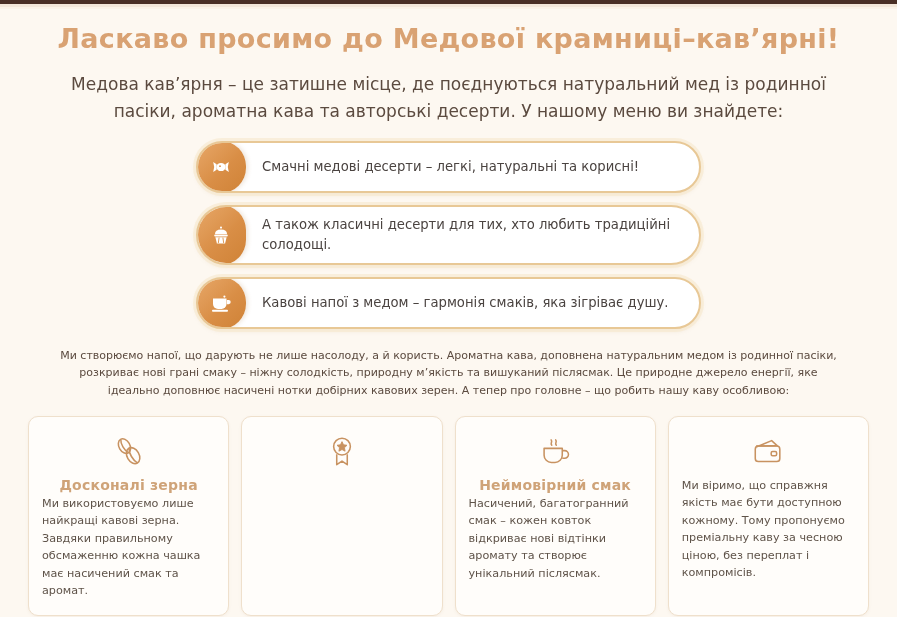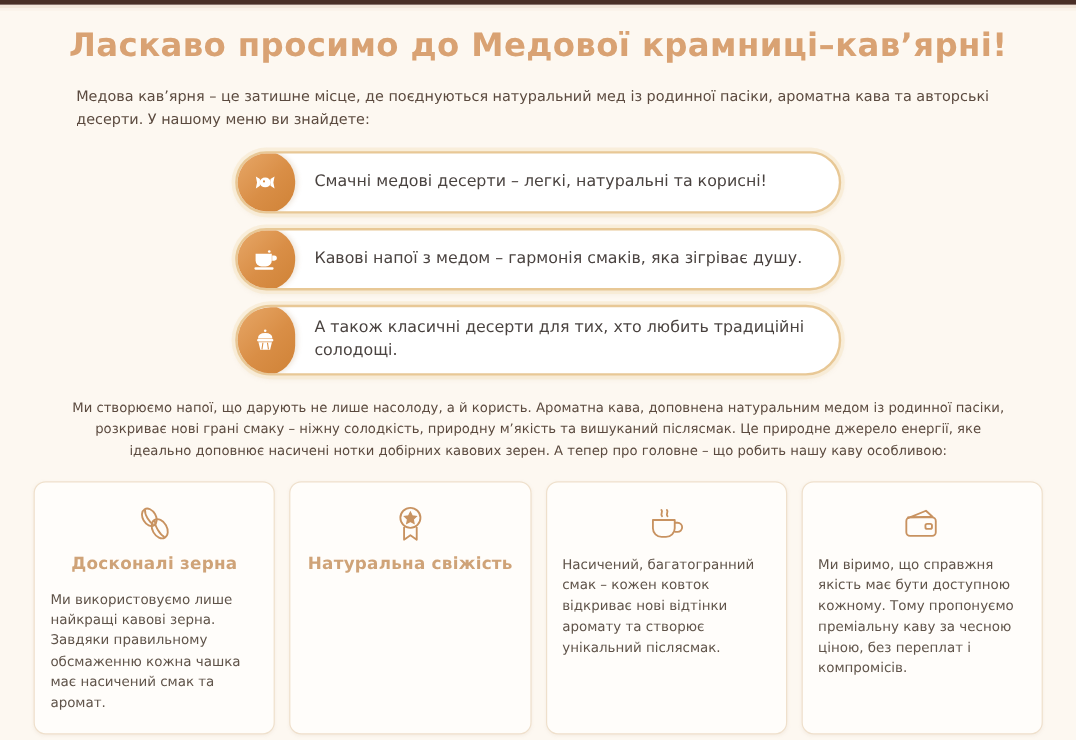--- a/index.html
+++ b/index.html
@@ -44,23 +44,23 @@
     font-family: "DejaVu Sans", "Liberation Sans", sans-serif;
     font-size: 27px;
     font-weight: 700;
     letter-spacing: 0.3px;
     margin: 14px 0 16px 0;
     line-height: 1.2;
   }
 
   
   .lead {
-    text-align: left;
+    text-align: center;
     color: #5b4a3f;
-    font-size: 12px;
+    font-size: 17px;
     line-height: 1.55;
     margin: 0 auto;
     max-width: 770px;
   }
   .lead-2 {
     text-align: center;
     color: #5b4a3f;
     font-size: 11px;
     line-height: 1.62;
     margin: 18px auto 0 auto;
@@ -134,21 +134,21 @@
     align-items: center;
     height: 42px;
     margin-bottom: 4px;
   }
   .card-title {
     text-align: center;
     color: #cfa378;
     font-size: 14px;
     font-weight: 700;
     letter-spacing: 0.2px;
-    margin-bottom: 13px;
+    margin-bottom: 2px;
   }
   .card-text {
     color: #5f5349;
     font-size: 11.2px;
     line-height: 1.55;
     text-align: left;
   }
 </style>
 </head>
 <body>
@@ -168,47 +168,47 @@
     <div class="pill">
       <span class="pill-icon">
         <svg width="24" height="24" viewBox="0 0 24 24" fill="none">
           <ellipse cx="12" cy="12" rx="4.6" ry="4.1" fill="#ffffff"></ellipse>
           <path d="M7.6 9.2 L4.2 7.0 L5.2 12.0 L4.2 17.0 L7.6 14.8 Z" fill="#ffffff"></path>
           <path d="M16.4 9.2 L19.8 7.0 L18.8 12.0 L19.8 17.0 L16.4 14.8 Z" fill="#ffffff"></path>
           <circle cx="11" cy="11.2" r="0.9" fill="#d98e46"></circle>
         </svg>
       </span>
       <span class="pill-text">Смачні медові десерти –  легкі, натуральні та корисні!</span>
-    </div>
-
-    <div class="pill">
-      <span class="pill-icon">
-        <svg width="24" height="24" viewBox="0 0 24 24" fill="none">
-          <path d="M4 7.5 H17.5 V13 a5 5 0 0 1 -5 5 H9 a5 5 0 0 1 -5 -5 Z" fill="#ffffff"></path>
-          <path d="M17.8 9 H19.6 a2.1 2.1 0 0 1 0 4.2 H17.8 Z" fill="#ffffff"></path>
-          <rect x="3" y="18.8" width="16" height="1.9" rx="0.9" fill="#ffffff"></rect>
-          <circle cx="15.4" cy="5.6" r="1.1" fill="#ffffff"></circle>
-        </svg>
-      </span>
-      <span class="pill-text">Кавові напої з медом – гармонія смаків, яка зігріває душу.</span>
     </div>
 
     <div class="pill">
       <span class="pill-icon">
         <svg width="24" height="24" viewBox="0 0 24 24" fill="none">
           <path d="M6 11 Q6 6.4 12 6.4 Q18 6.4 18 11 Z" fill="#ffffff"></path>
           <circle cx="12" cy="4.6" r="1.05" fill="#ffffff"></circle>
           <rect x="5.2" y="11.6" width="13.6" height="1.9" rx="0.9" fill="#ffffff"></rect>
           <path d="M6.4 14.3 H17.6 L16.1 20.4 H7.9 Z" fill="#ffffff"></path>
           <path d="M10.1 14.6 L9.3 20.1 M13.9 14.6 L14.7 20.1" stroke="#d98e46" stroke-width="0.9"></path>
         </svg>
       </span>
       <span class="pill-text">А також класичні десерти для тих, хто любить традиційні солодощі.</span>
     </div>
 
+    <div class="pill">
+      <span class="pill-icon">
+        <svg width="24" height="24" viewBox="0 0 24 24" fill="none">
+          <path d="M4 7.5 H17.5 V13 a5 5 0 0 1 -5 5 H9 a5 5 0 0 1 -5 -5 Z" fill="#ffffff"></path>
+          <path d="M17.8 9 H19.6 a2.1 2.1 0 0 1 0 4.2 H17.8 Z" fill="#ffffff"></path>
+          <rect x="3" y="18.8" width="16" height="1.9" rx="0.9" fill="#ffffff"></rect>
+          <circle cx="15.4" cy="5.6" r="1.1" fill="#ffffff"></circle>
+        </svg>
+      </span>
+      <span class="pill-text">Кавові напої з медом – гармонія смаків, яка зігріває душу.</span>
+    </div>
+
   </div>
 
   <p class="lead-2">Ми створюємо напої, що дарують не лише насолоду, а й користь. Ароматна кава, доповнена натуральним медом із родинної пасіки, розкриває нові грані смаку – ніжну солодкість, природну м’якість та вишуканий післясмак. Це природне джерело енергії, яке ідеально доповнює насичені нотки добірних кавових зерен. А тепер про головне – що робить нашу каву особливою:</p>
 
 </div>
 
 <div class="cards">
 
   <div class="card">
     <div class="card-icon">
@@ -224,32 +224,32 @@
   </div>
 
   <div class="card">
     <div class="card-icon">
       <svg width="40" height="40" viewBox="0 0 44 44" fill="none" stroke="#c89260" stroke-width="1.7">
         <circle cx="22" cy="16" r="9.2"></circle>
         <path d="M22 10.6 l1.7 3.5 3.8 0.5 -2.8 2.7 0.7 3.8 -3.4 -1.8 -3.4 1.8 0.7 -3.8 -2.8 -2.7 3.8 -0.5 Z" fill="#c89260" stroke-width="1"></path>
         <path d="M16.2 24.4 V36 l5.8 -4 5.8 4 V24.4" stroke-linejoin="round"></path>
       </svg>
     </div>
-    <div class="card-title">Натуральна свіжість</div>
   </div>
 
   <div class="card">
     <div class="card-icon">
       <svg width="40" height="40" viewBox="0 0 44 44" fill="none" stroke="#c89260" stroke-width="1.7">
         <path d="M10 18 H30 v7.5 a8 8 0 0 1 -8 8 h-4 a8 8 0 0 1 -8 -8 Z" stroke-linejoin="round"></path>
         <path d="M30 20.5 h2.6 a4.2 4.2 0 0 1 0 8.4 H30" stroke-linejoin="round"></path>
         <path d="M18.4 14.5 c-2.2 -2 1.4 -3.6 -0.6 -5.8" stroke-linecap="round"></path>
         <path d="M23.4 14.5 c-2.2 -2 1.4 -3.6 -0.6 -5.8" stroke-linecap="round"></path>
       </svg>
     </div>
+    <div class="card-title">Неймовірний смак</div>
     <div class="card-text">Насичений, багатогранний смак – кожен ковток відкриває нові відтінки аромату та створює унікальний післясмак.</div>
   </div>
 
   <div class="card">
     <div class="card-icon">
       <svg width="40" height="40" viewBox="0 0 44 44" fill="none" stroke="#c89260" stroke-width="1.7">
         <path d="M9 16.5 L26 9.5 L32 15 L9 15.5" stroke-linejoin="round"></path>
         <rect x="8" y="15.5" width="27" height="17" rx="3.4"></rect>
         <rect x="25.5" y="21.5" width="6" height="4.6" rx="1.6"></rect>
       </svg>

